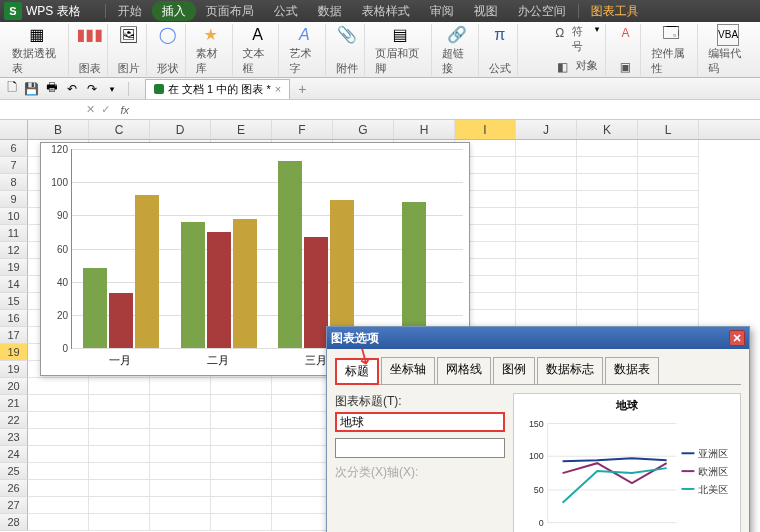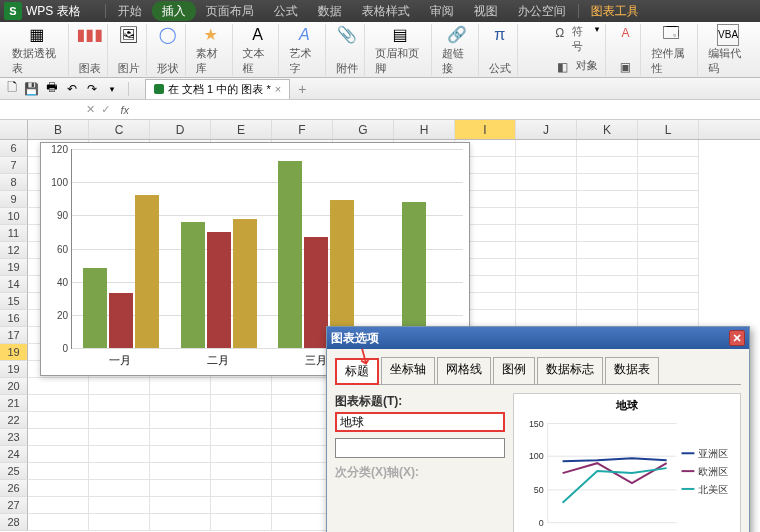--- a/index.html
+++ b/index.html
@@ -56,21 +56,21 @@
 
 .dialog { position: absolute; left: 326px; top: 206px; width: 424px; height: 300px; background: #f4f3ee; border: 1px solid #7a95b0; box-shadow: 2px 3px 8px rgba(0,0,0,.4); }
 .dialog .dtitle { height: 22px; background: linear-gradient(#4a78c1,#2c5aa0); color: #fff; display: flex; align-items: center; justify-content: space-between; padding: 0 4px; font-size: 12px; font-weight: bold; }
 .dialog .dclose { width: 16px; height: 16px; background: #d9534f; border: 1px solid #a03030; color: #fff; text-align: center; line-height: 14px; font-size: 11px; border-radius: 2px; cursor: pointer; }
 .dialog .dtabs { display: flex; margin: 8px 8px 0 8px; border-bottom: 1px solid #aaa; }
 .dialog .dtab { padding: 3px 8px; font-size: 12px; border: 1px solid #aaa; border-bottom: none; background: #f4f3ee; margin-right: 2px; cursor: pointer; }
 .dialog .dtab.active { border: 2px solid #e53935; background: #fff; position: relative; top: 1px; font-weight: normal; }
 .dialog .dbody { display: flex; padding: 8px; gap: 8px; }
 .dialog .form { flex: 0 0 170px; }
 .dialog .form .frow { margin-bottom: 6px; }
-.dialog .form .flabel { font-size: 12px; color: #333; margin-bottom: 2px; font-weight: bold; }
+.dialog .form .flabel { font-size: 12px; color: #333; margin-bottom: 2px; }
 .dialog .form .flabel.disabled { color: #aaa; }
 .dialog .form input { width: 100%; height: 20px; border: 1px solid #888; font-size: 12px; padding: 0 3px; }
 .dialog .form input.highlight { border: 2px solid #e53935; }
 .dialog .form input:disabled { background: #f0f0f0; }
 .dialog .preview { flex: 1; background: #fff; border: 1px solid #ccc; height: 190px; padding: 4px; position: relative; }
 .dialog .preview .ptitle { text-align: center; font-size: 11px; font-weight: bold; }
 .dialog .preview svg { width: 100%; height: 140px; }
 .redarrow { position: absolute; left: 28px; top: 16px; color: #e53935; font-size: 22px; transform: rotate(30deg); pointer-events: none; }
 </style>
 </head>

